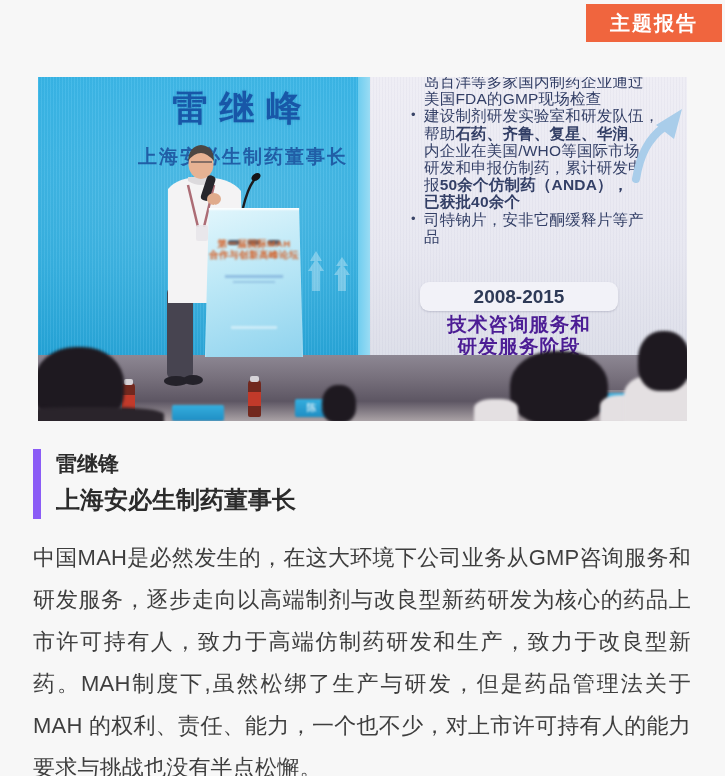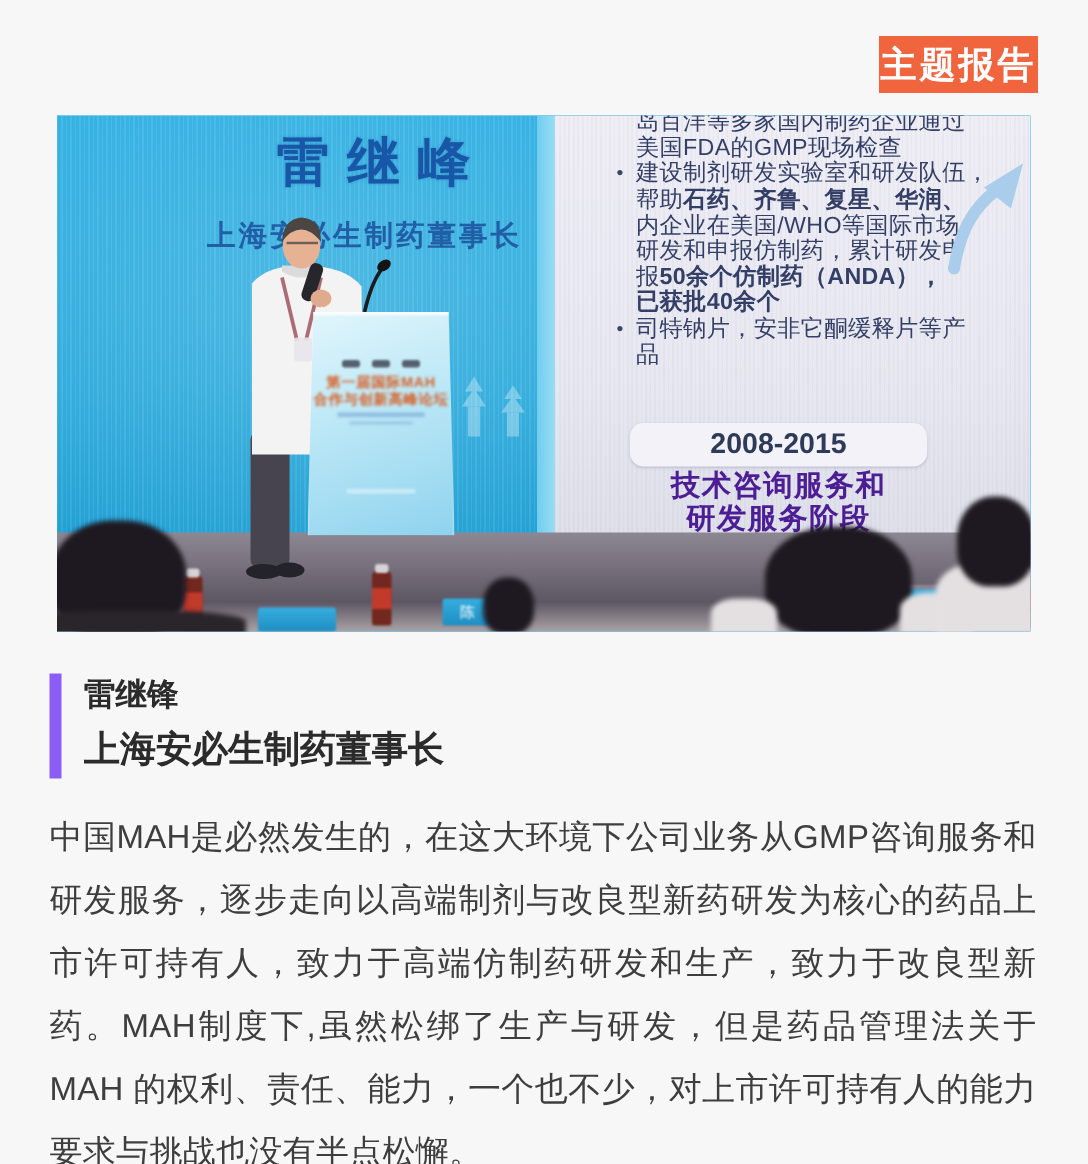--- a/index.html
+++ b/index.html
@@ -1,33 +1,33 @@
 <!DOCTYPE html>
 <html><head>
 <meta charset="utf-8">
 <style>
   html,body{margin:0;padding:0;}
   body{width:725px;height:776px;background:#f7f7f7;font-family:"Liberation Sans","DejaVu Sans",sans-serif;}
   .page{position:relative;width:725px;height:776px;overflow:hidden;background:#f7f7f7;}
 
   
-  .badge{position:absolute;left:586px;top:24px;width:106px;height:38px;background:#F0653E;
+  .badge{position:absolute;left:586px;top:4px;width:136px;height:38px;background:#F0653E;
          display:flex;align-items:center;justify-content:center;color:#fff;font-weight:bold;
-         font-size:24px;letter-spacing:2px;}
+         font-size:20px;letter-spacing:2px;}
 
   
   .photo{position:absolute;left:38px;top:77px;width:649px;height:344px;overflow:hidden;background:#2bacdf;}
 
   .backdrop{position:absolute;inset:0;
     background:
       radial-gradient(420px 260px at 28% 38%, rgba(255,255,255,0.16), rgba(255,255,255,0) 70%),
       repeating-linear-gradient(90deg, rgba(255,255,255,0.07) 0 1px, rgba(0,0,0,0.02) 1px 3px),
       linear-gradient(180deg,#35b4e6 0%,#2aabde 55%,#209ed2 100%);}
   .bd-name{position:absolute;left:75px;top:8px;width:260px;text-align:center;font-size:35px;
-           font-weight:bold;color:#1857a8;letter-spacing:12px;text-shadow:0 0 2px rgba(20,70,140,.35);margin-left:12px;}
+           font-weight:bold;color:#1857a8;letter-spacing:12px;text-shadow:0 0 2px rgba(20,70,140,.35);}
   .bd-title{position:absolute;left:80px;top:67px;width:250px;text-align:center;font-size:19px;
             font-weight:bold;color:#1d55a0;letter-spacing:2px;opacity:.9;}
   .pagodas{position:absolute;left:266px;top:168px;opacity:.32;}
 
   
   .screen-edge{position:absolute;left:320px;top:0;width:12px;height:286px;background:linear-gradient(90deg,#6fcdef,#9adcf4);}
   .screen{position:absolute;left:332px;top:0;width:317px;height:286px;
     background:
       repeating-linear-gradient(90deg, rgba(120,120,160,0.05) 0 1px, rgba(255,255,255,0) 1px 3px),
       linear-gradient(180deg,#efeef5 0%,#e8e8f1 60%,#dddfe9 100%);}
@@ -46,21 +46,21 @@
   
   .stage-band{position:absolute;left:0;top:278px;width:649px;height:66px;
     background:linear-gradient(180deg,#8d8793 0%,#77707c 35%,#5d5663 70%,#aaa2a6 100%);}
 
   
   .podium{position:absolute;left:167px;top:131px;width:98px;height:149px;
     background:linear-gradient(160deg,#e2f6fc 0%,#bfe9f7 40%,#8fd3ee 100%);
     clip-path:polygon(4% 0,96% 0,100% 100%,0 100%);box-shadow:inset 0 2px 2px rgba(255,255,255,.9);}
   .pd-logos{position:absolute;left:18px;top:32px;width:62px;height:6px;display:flex;gap:8px;justify-content:center;filter:blur(.8px);}
   .pd-logos i{display:block;width:12px;height:5px;background:#55606e;border-radius:2px;}
-  .pd-title{position:absolute;left:4px;top:42px;width:90px;text-align:center;font-size:9.5px;
+  .pd-title{position:absolute;left:4px;top:30px;width:90px;text-align:center;font-size:9.5px;
             line-height:11px;font-weight:bold;color:#d4622a;filter:blur(.9px);letter-spacing:.5px;}
   .pd-sub{position:absolute;left:20px;top:67px;width:58px;height:3px;background:#7aa8d6;opacity:.65;filter:blur(1px);}
   .pd-sub2{position:absolute;left:28px;top:73px;width:42px;height:2px;background:#7aa8d6;opacity:.5;filter:blur(1px);}
   .pd-foot{position:absolute;left:26px;top:118px;width:46px;height:3px;background:#ffffff;opacity:.45;filter:blur(1px);}
   .speaker-svg{position:absolute;left:0;top:0;}
 
   
   .wm-ring{position:absolute;border:2px solid rgba(255,255,255,.34);border-radius:50%;}
   .wm-bar{position:absolute;background:rgba(255,255,255,.24);border-radius:4px;filter:blur(.6px);}
 

